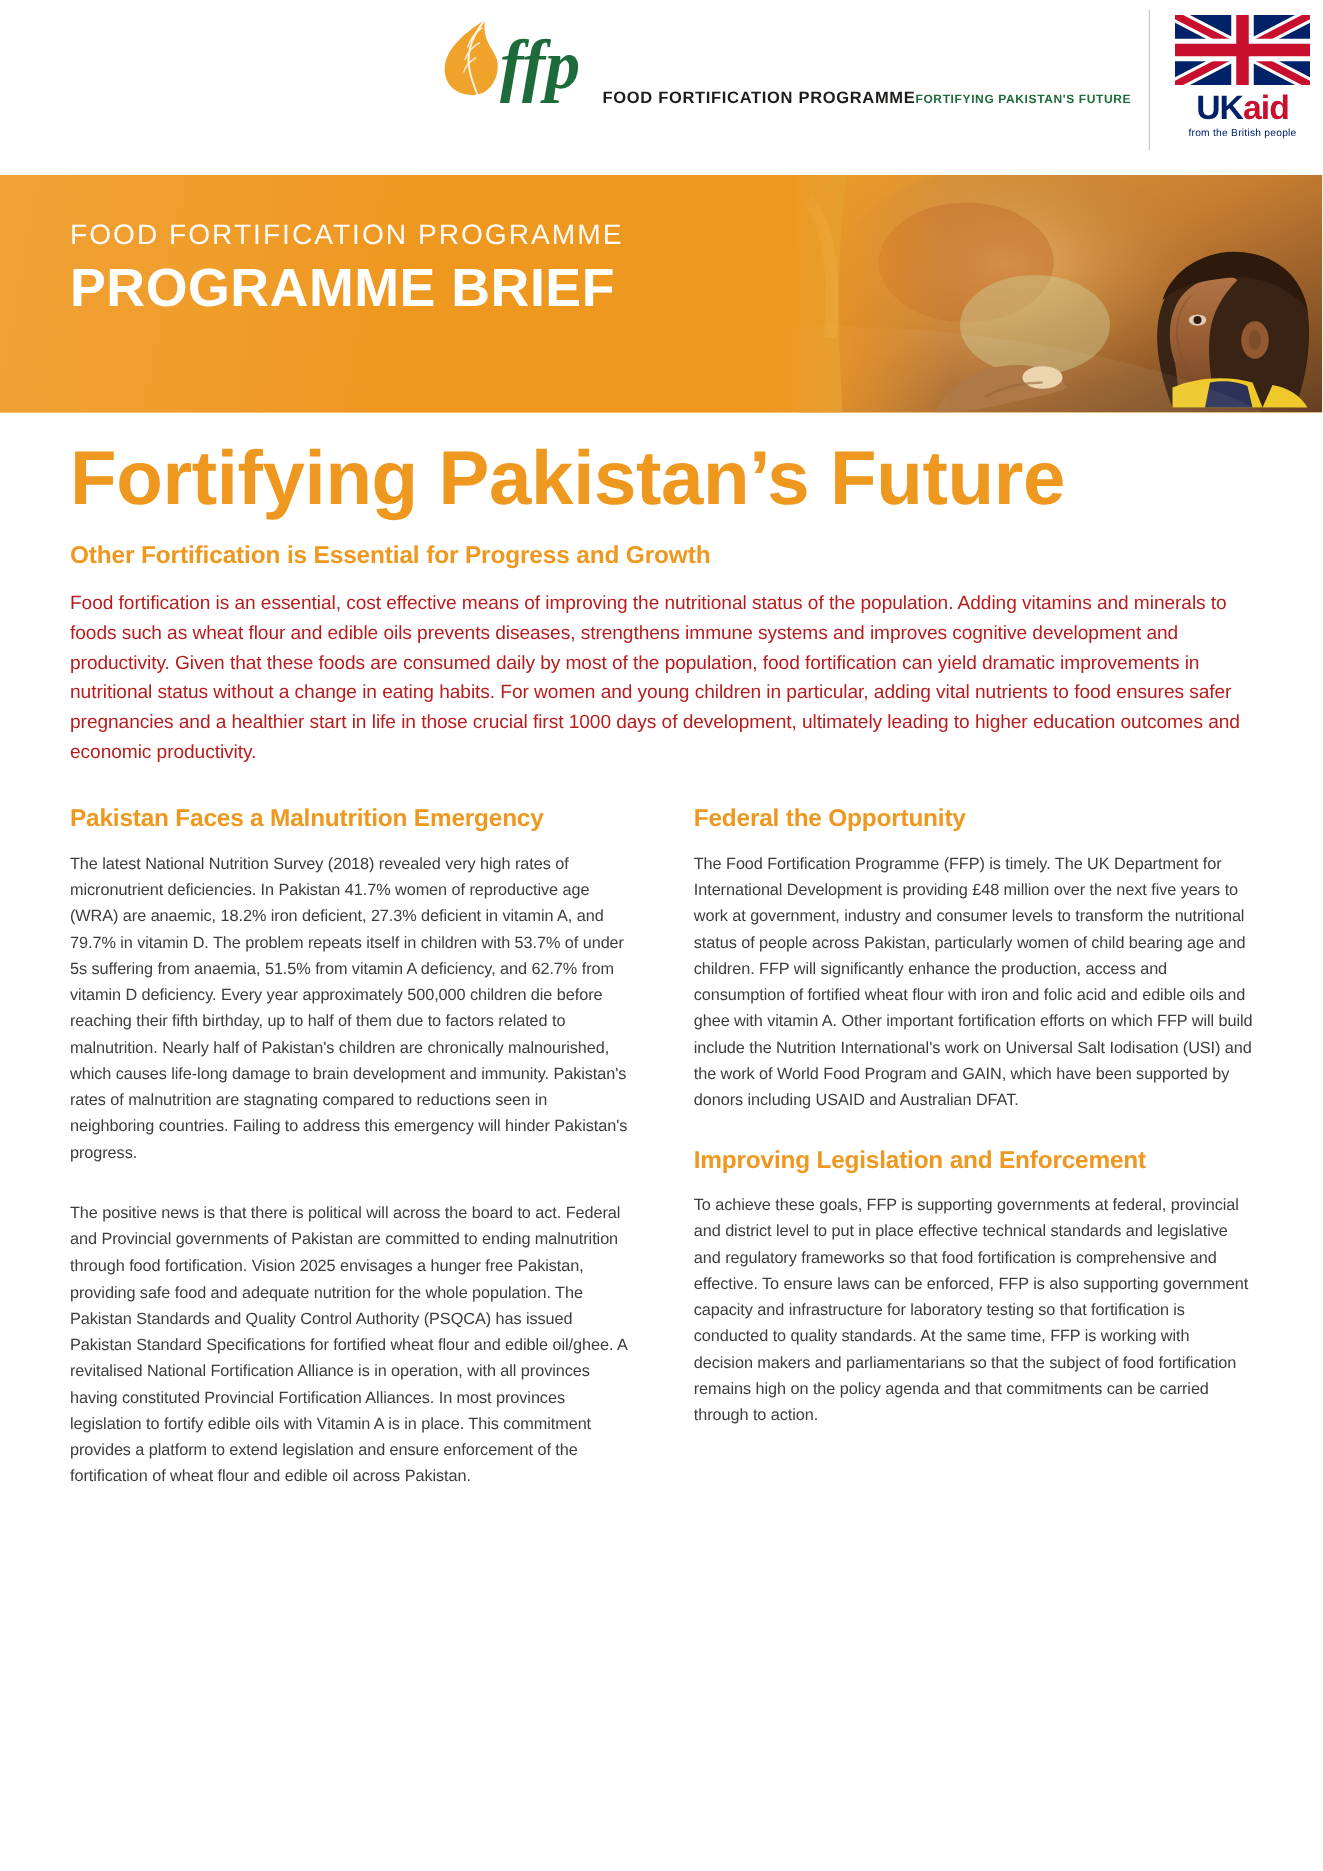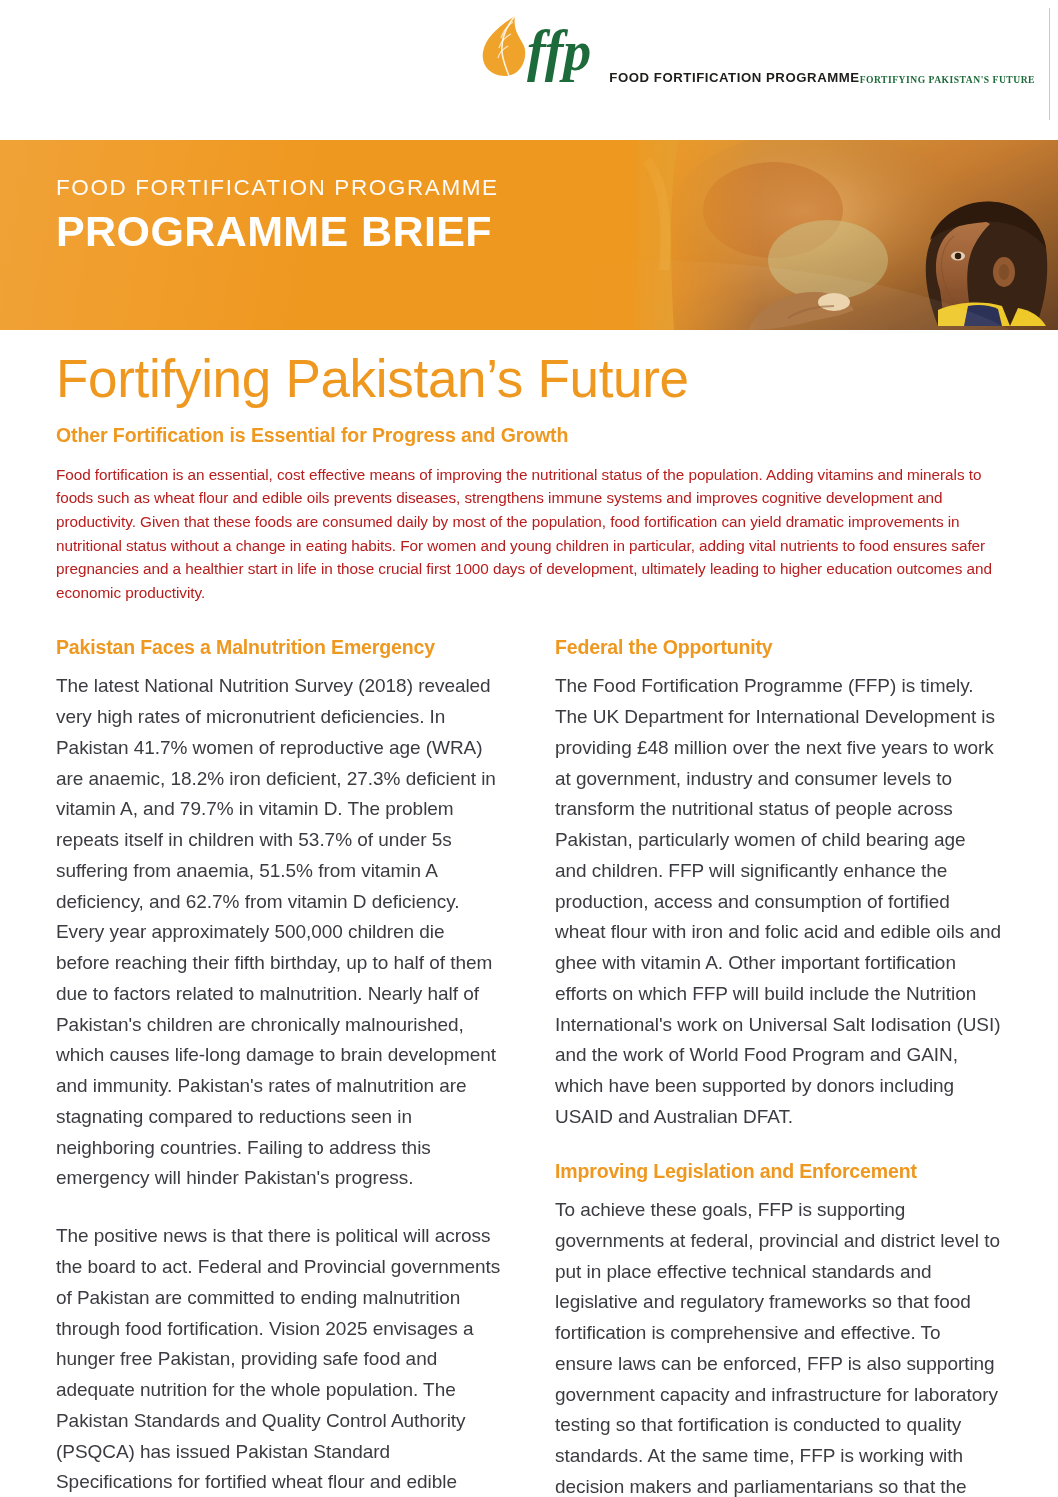--- a/index.html
+++ b/index.html
@@ -58,21 +58,20 @@
   }
   .ffp-text-sub {
     font-size: 9.6px;
     font-weight: bold;
     color: #1d6b3a;
     letter-spacing: 0.5px;
     line-height: 1.1;
     margin-top: 4px;
     white-space: nowrap;
     text-align: right;
-    font-family: Liberation Serif, serif;
   }
   .logo-divider {
     width: 1px;
     height: 112px;
     background: #c9c9c9;
     margin-top: 8px;
   }
   .ukaid-block {
     display: flex;
     flex-direction: column;
@@ -173,22 +172,22 @@
 
   
   .content {
     position: absolute;
     top: 330px; left: 0;
     width: 1058px;
     padding: 0 56px 0 56px;
   }
   .headline {
     color: #ef9820;
-    font-size: 53px;
-    font-weight: normal;
+    font-size: 61px;
+    font-weight: bold;
     letter-spacing: -0.3px;
     line-height: 1.08;
     margin-top: 20px;
   }
   .subheading {
     color: #ef9820;
     font-size: 19.5px;
     font-weight: bold;
     letter-spacing: -0.1px;
     line-height: 1.2;
@@ -213,21 +212,21 @@
 
   .sec-title {
     color: #ef9820;
     font-size: 19.5px;
     font-weight: bold;
     line-height: 1.2;
     letter-spacing: -0.15px;
   }
   .sec-body {
     color: #3b3b42;
-    font-size: 19px;
+    font-size: 13px;
     line-height: 1.62;
     margin-top: 12px;
     letter-spacing: -0.05px;
   }
   .sec + .sec { margin-top: 27px; }
 </style>
 </head>
 <body>
 
 <div class="page">
@@ -248,20 +247,33 @@
 
             <text x="52" y="60" font-family="'Liberation Serif', serif" font-size="56" font-style="italic" font-weight="bold" fill="#1d6b3a">ffp</text>
           </svg>
         </div>
         <div class="ffp-text-main">FOOD FORTIFICATION PROGRAMME</div>
         <div class="ffp-text-sub">FORTIFYING PAKISTAN'S FUTURE</div>
       </div>
 
       <div class="logo-divider"></div>
 
+      <div class="ukaid-block">
+        <div class="ukflag">
+          <svg width="108" height="56" viewBox="0 0 108 56">
+            <rect width="108" height="56" fill="#012169"></rect>
+            <path d="M0,0 L108,56 M108,0 L0,56" stroke="#ffffff" stroke-width="11"></path>
+            <path d="M0,0 L108,56 M108,0 L0,56" stroke="#C8102E" stroke-width="6"></path>
+            <path d="M54,0 L54,56 M0,28 L108,28" stroke="#ffffff" stroke-width="18"></path>
+            <path d="M54,0 L54,56 M0,28 L108,28" stroke="#C8102E" stroke-width="10"></path>
+          </svg>
+        </div>
+        <div class="ukaid-word"><span>UK</span><span class="aid">aid</span></div>
+        <div class="ukaid-tag">from the British people</div>
+      </div>
 
     </div>
   </div>
 
   <div class="banner">
 
     <div class="banner-photo">
       <svg width="420" height="190" viewBox="0 0 420 190" preserveAspectRatio="none">
         <defs>
           <linearGradient id="bgwarm" x1="0" y1="0" x2="1" y2="1">

